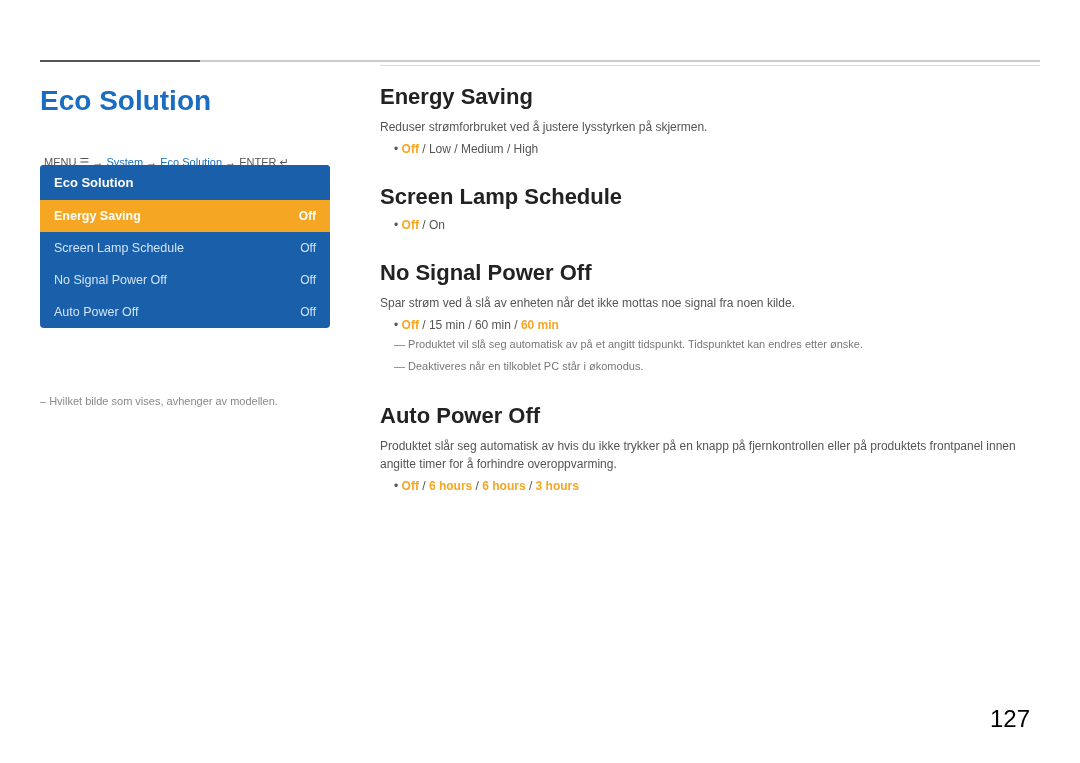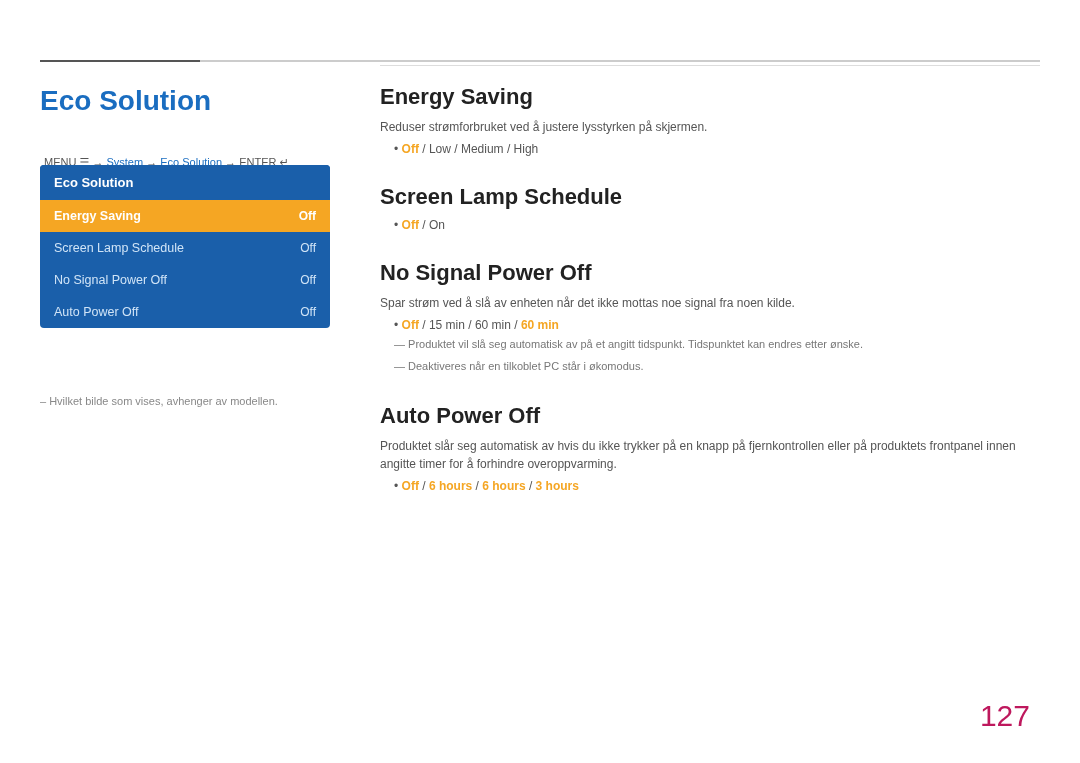--- a/index.html
+++ b/index.html
@@ -163,22 +163,22 @@
     }
 
     .note-line::before {
       content: '— ';
     }
 
     .page-number {
       position: absolute;
       bottom: 30px;
       right: 50px;
-      font-size: 30px;
-      color: #be185d;
+      font-size: 24px;
+      color: #000000;
       font-weight: normal;
     }
 
     .divider-line {
       width: 100%;
       height: 1px;
       background: #ddd;
       margin-bottom: 18px;
     }
   </style>

